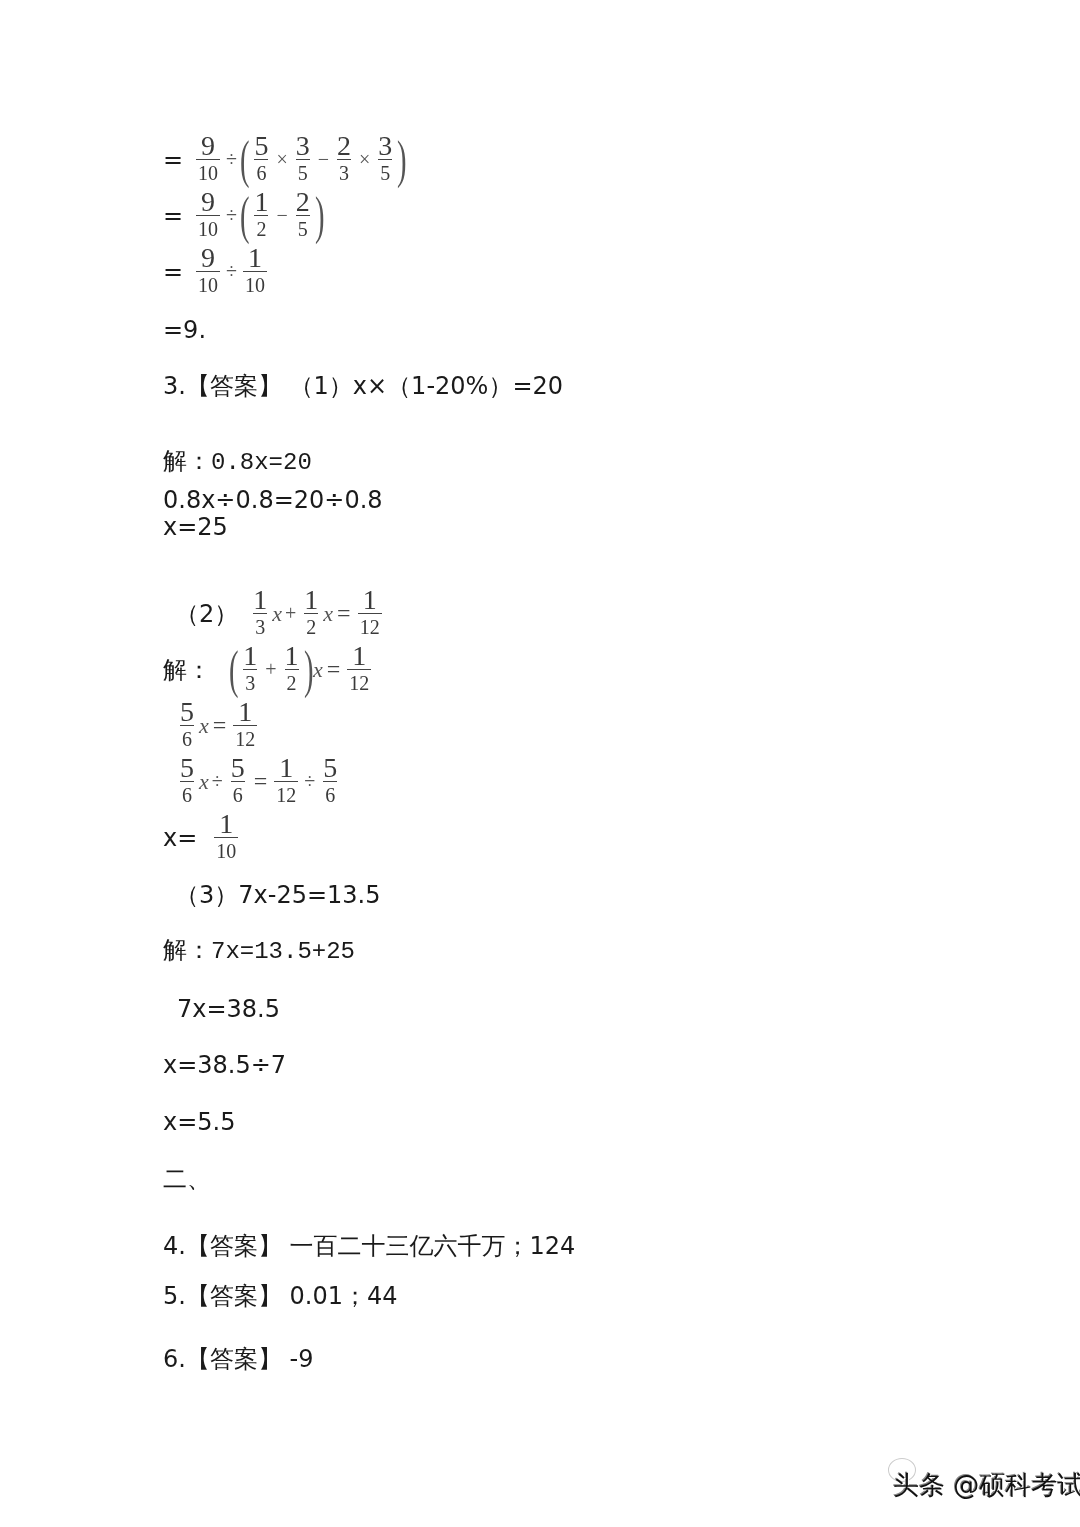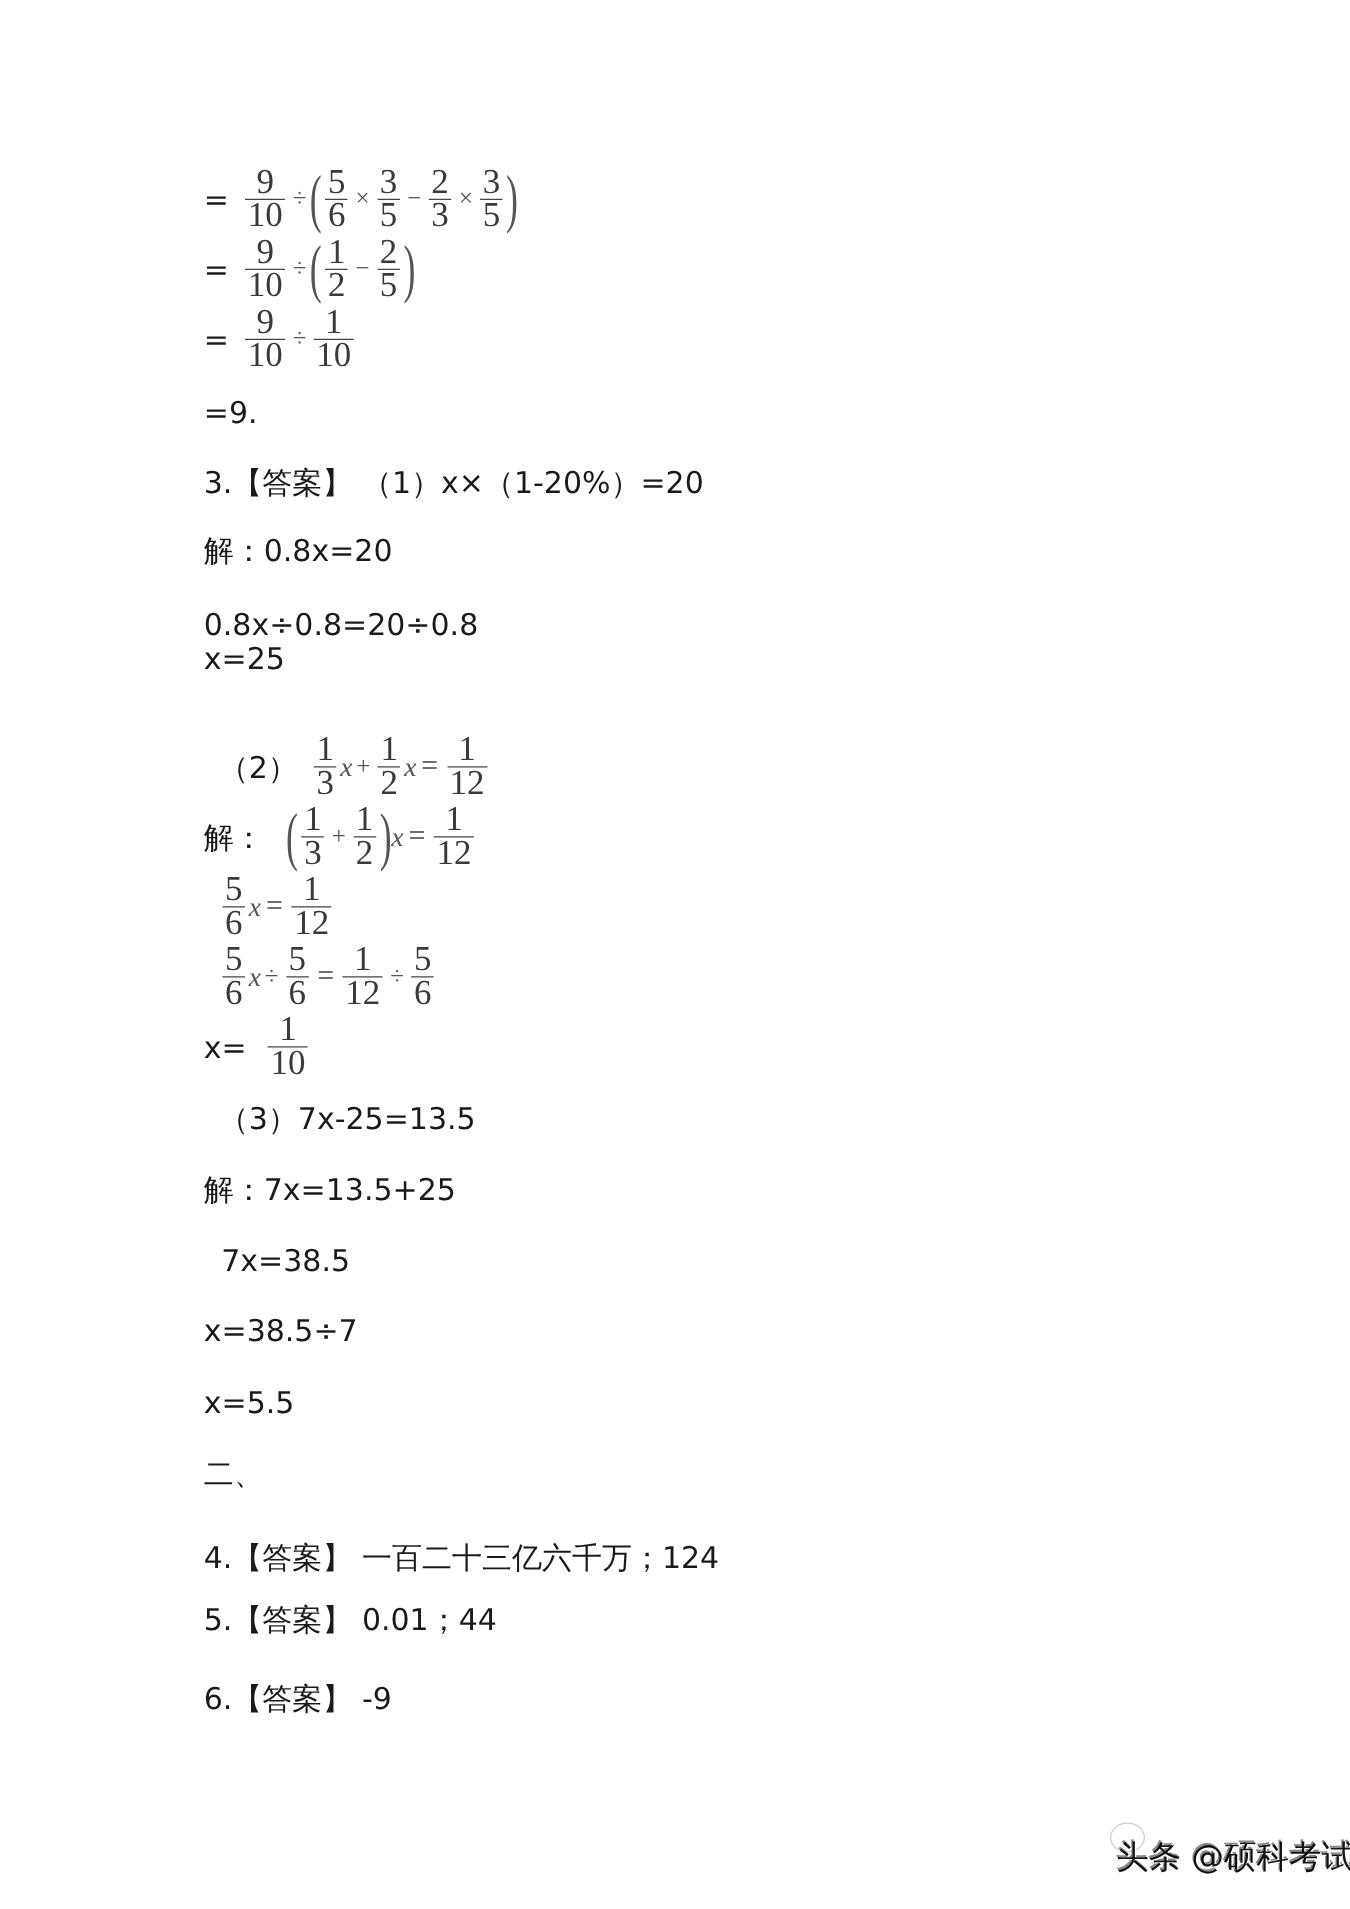--- a/index.html
+++ b/index.html
@@ -4,21 +4,21 @@
 <style>
   html, body { margin: 0; padding: 0; background: #ffffff; }
   body { width: 1080px; height: 1527px; position: relative; overflow: hidden;
          font-family: "DejaVu Sans", "Liberation Sans", sans-serif; color: #1a1a1a; }
   .line { position: absolute; left: 163px; font-size: 24px; line-height: 30px; white-space: nowrap; letter-spacing: 0; }
   .math { position: absolute; left: 163px; display: flex; align-items: center; white-space: nowrap;
           font-family: "Liberation Serif", "DejaVu Serif", serif; color: #3a3a3a; font-size: 26px; }
   .math .lead { font-family: "DejaVu Sans", "Liberation Sans", sans-serif; color: #1a1a1a; font-size: 24px; margin-right: 10px; }
   .frac { display: inline-flex; flex-direction: column; align-items: center; margin: 0 3px; line-height: 1; }
   .frac .num { font-size: 28px; padding: 0 2px; line-height: 26px; }
-  .frac .den { font-size: 28px; padding: 0 2px; line-height: 26px; border-top: 1.6px solid #444; }
+  .frac .den { font-size: 20px; padding: 0 2px; line-height: 26px; border-top: 1.6px solid #444; }
   .op { font-size: 20px; margin: 0 3px; color: #555; }
   .eq { font-size: 24px; margin: 0 4px; color: #444; }
   .var { font-style: italic; font-size: 22px; color: #555; }
   .paren { font-size: 52px; font-weight: 200; color: #555; line-height: 1; transform: scaleX(0.55); display: inline-block; margin: 0 -4px; }
   .watermark { position: absolute; left: 855px; top: 1468px; font-size: 26px; color: #111;
                font-family: "DejaVu Sans", "Liberation Sans", sans-serif; white-space: nowrap;
                text-shadow: 1px 1px 0 #fff, -1px -1px 0 #888; margin-left: 38px; }
   .wm-icon { position: absolute; left: 888px; top: 1458px; width: 26px; height: 22px; border: 1.5px solid #ccc;
              border-radius: 50%; }
 </style>
@@ -83,21 +83,21 @@
     </span>
   <span class="op">÷</span>
   <span class="frac">
       <span class="num">1</span>
       <span class="den">10</span>
     </span>
 </div>
 
 <div class="line" style="top:315px;">=9.</div>
 <div class="line" style="top:371px;">3.【答案】  （1）x×（1-20%）=20</div>
-<div class="line" style="top:426px;">解：0.8x=20</div>
+<div class="line" style="top:448px;font-family:Liberation Mono, monospace;">解：0.8x=20</div>
 <div class="line" style="top:485px;">0.8x÷0.8=20÷0.8</div>
 <div class="line" style="top:512px;">x=25</div>
 
 <div class="math" style="top:587px; left:175px;">
   <span class="lead">（2）</span>
   <span class="frac">
       <span class="num">1</span>
       <span class="den">3</span>
     </span>
   <span class="var">x</span>
@@ -173,21 +173,21 @@
 
 <div class="math" style="top:811px;">
   <span class="lead" style="margin-right:14px;">x=</span>
   <span class="frac">
       <span class="num">1</span>
       <span class="den">10</span>
     </span>
 </div>
 
 <div class="line" style="top:880px; left:175px;">（3）7x-25=13.5</div>
-<div class="line" style="top:937px;">解：7x=13.5+25</div>
+<div class="line" style="top:937px;font-family:Liberation Mono, monospace;">解：7x=13.5+25</div>
 <div class="line" style="top:994px;margin-left:14px;">7x=38.5</div>
 <div class="line" style="top:1050px;">x=38.5÷7</div>
 <div class="line" style="top:1107px;">x=5.5</div>
 <div class="line" style="top:1164px;">二、</div>
 <div class="line" style="top:1231px;">4.【答案】 一百二十三亿六千万；124</div>
 <div class="line" style="top:1281px;">5.【答案】 0.01；44</div>
 <div class="line" style="top:1344px;">6.【答案】 -9</div>
 
 <span class="wm-icon"></span>
 <div class="watermark">头条 @硕科考试</div>

